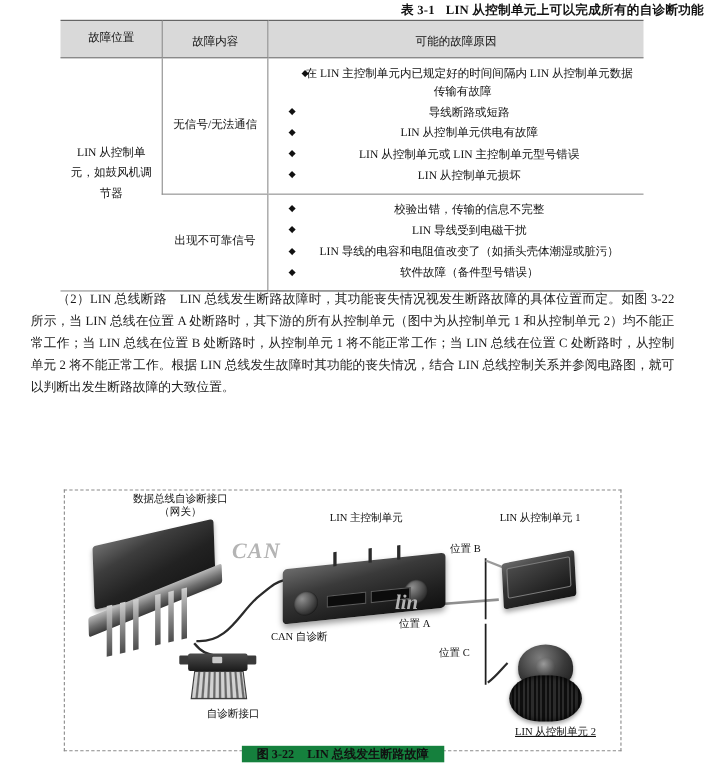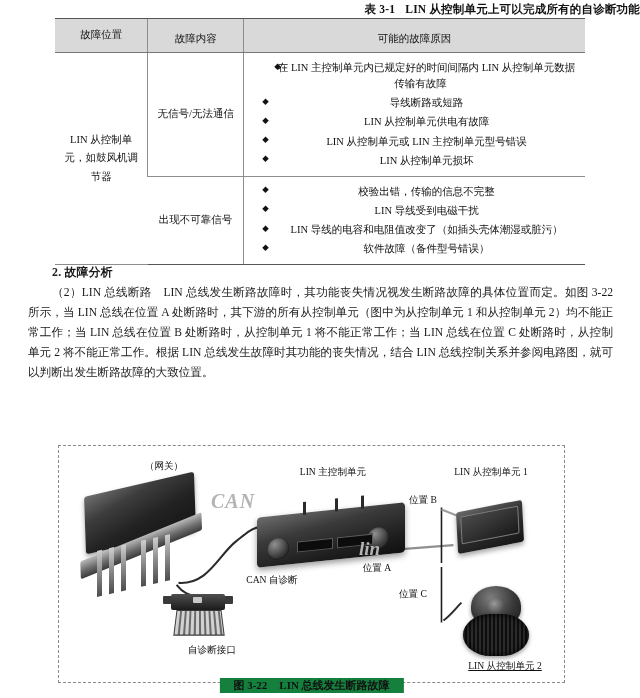--- a/index.html
+++ b/index.html
@@ -366,23 +366,20 @@
             <li>LIN 导线的电容和电阻值改变了（如插头壳体潮湿或脏污）</li>
             <li>软件故障（备件型号错误）</li>
           </ul>
         </td>
       </tr>
     </tbody>
   </table>
 </div>
 
 <div class="body-copy">
-  <div class="sec-head">
-    <span class="num">2.</span><span>故障分析</span>
-  </div>
   <p class="para">（2）LIN 总线断路　LIN 总线发生断路故障时，其功能丧失情况视发生断路故障的具体位置而定。如图 3-22 所示，当 LIN 总线在位置 A 处断路时，其下游的所有从控制单元（图中为从控制单元 1 和从控制单元 2）均不能正常工作；当 LIN 总线在位置 B 处断路时，从控制单元 1 将不能正常工作；当 LIN 总线在位置 C 处断路时，从控制单元 2 将不能正常工作。根据 LIN 总线发生故障时其功能的丧失情况，结合 LIN 总线控制关系并参阅电路图，就可以判断出发生断路故障的大致位置。</p>
 </div>
 
 <div class="figure">
   <div class="fig-inner">
 
     <svg class="fig-wires" viewBox="0 0 507 238" preserveAspectRatio="none">
 
       <path d="M120,138 C150,140 160,110 178,96 C188,88 192,84 200,82" fill="none" stroke="#2b2b2b" stroke-width="2.1"></path>
 
@@ -430,20 +427,21 @@
       <span class="ear l"></span>
       <span class="ear r"></span>
       <span class="top"></span>
       <span class="nub"></span>
       <span class="pins"></span>
     </div>
 
     <div class="wordmark wm-can">CAN</div>
     <div class="wordmark wm-lin">lin</div>
 
+    <div class="fig-label" style="left:30px; top:2px; width:150px;">数据总线自诊断接口</div>
     <div class="fig-label" style="left:30px; top:14px; width:150px;">（网关）</div>
 
     <div class="fig-label" style="left:214px; top:20px; width:120px;">LIN 主控制单元</div>
     <div class="fig-label" style="left:372px; top:20px; width:120px;">LIN 从控制单元 1</div>
     <div class="fig-label" style="left:386px; top:214px; width:120px;text-decoration:underline;">LIN 从控制单元 2</div>
 
     <div class="fig-label" style="left:336px; top:48px; width:56px;">位置 B</div>
     <div class="fig-label" style="left:290px; top:116px; width:56px;">位置 A</div>
     <div class="fig-label" style="left:326px; top:142px; width:56px;">位置 C</div>
 

